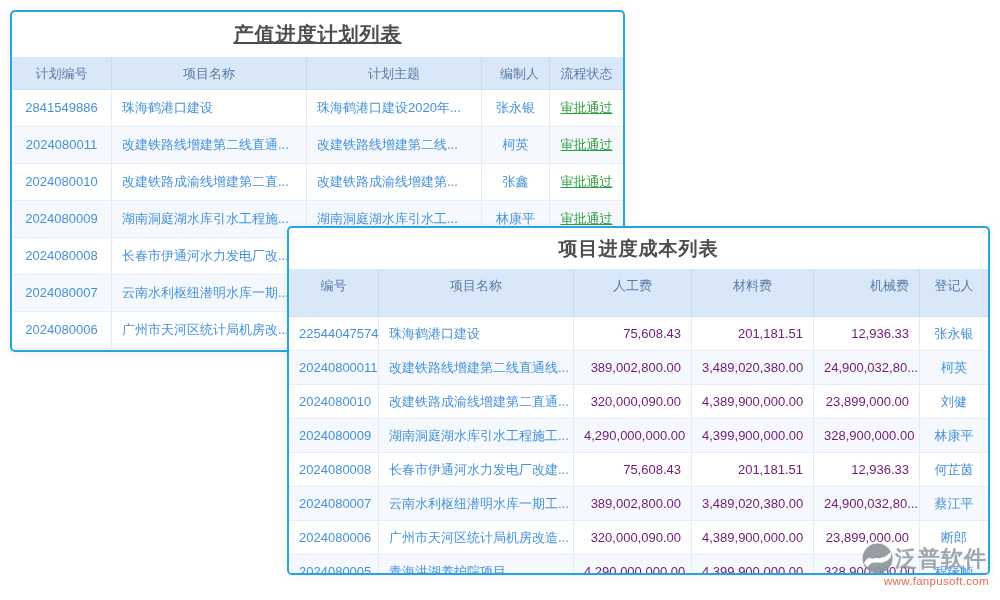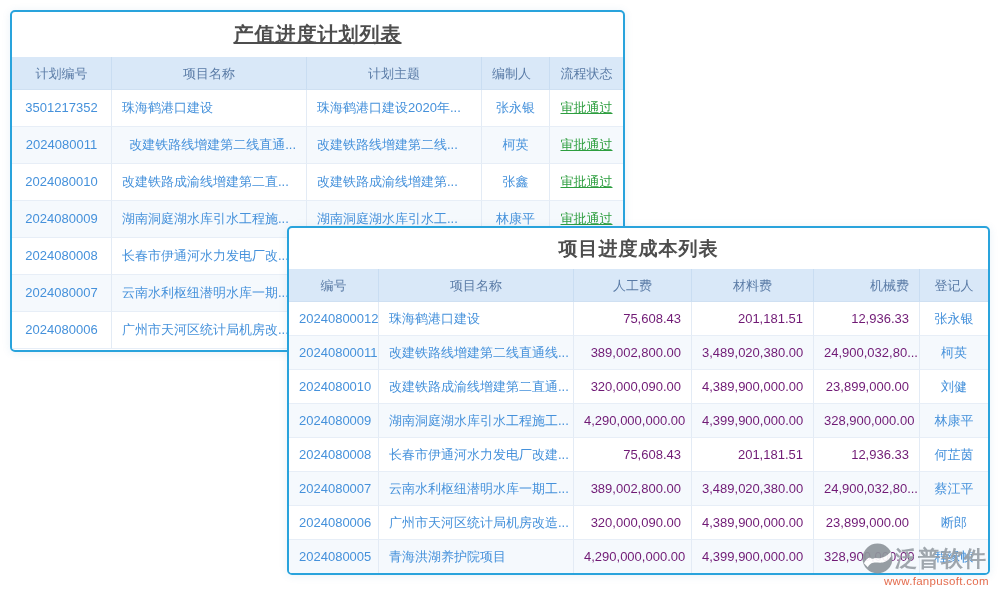--- a/index.html
+++ b/index.html
@@ -41,21 +41,21 @@
   .thead .td {
     background: #d9e8f8;
     color: #5a7ba6;
     border-right: 1px solid #c9ddf2;
     border-bottom: 1px solid #cfe0f2;
     font-size: 13px;
   }
   #plan-card .td   { height: 37px; line-height: 36px; }
   #plan-card .thead .td { height: 33px; line-height: 33px; }
   #cost-card .td   { height: 34px; line-height: 33px; }
-  #cost-card .thead .td { height: 33px; line-height: 33px; }
+  #cost-card .thead .td { height: 48px; line-height: 33px; }
   .tbl .tr:not(.thead):nth-child(odd) .td { background: #f5f9fd; }
 
   .type-link   { color: #4591db; cursor: pointer; }
   .type-money  { color: #701a75; }
   .type-status { color: #2d9e3f; text-decoration: underline; cursor: pointer; }
 
   #watermark {
     position: absolute;
     left: 862px; top: 543px;
     width: 134px; height: 50px;
@@ -76,33 +76,33 @@
 </head>
 <body>
 
 <div class="card" id="plan-card">
   <div class="card-title">产值进度计划列表</div>
   <div class="tbl">
       <div class="tr thead">
         <div class="td" style="width: 100px; text-align: center;">计划编号</div>
         <div class="td" style="width: 195px; text-align: center;">项目名称</div>
         <div class="td" style="width: 175px; text-align: center;">计划主题</div>
-        <div class="td" style="width: 68px; text-align: left;">编制人</div>
+        <div class="td" style="width: 68px; text-align: right;">编制人</div>
         <div class="td" style="width: 73px; text-align: center;">流程状态</div>
       </div>
       <div class="tr">
-        <div class="td type-link" style="width: 100px; text-align: center;">3501217352</div>
+        <div class="td type-link" style="width: 100px; text-align: center;">2841549886</div>
         <div class="td type-link" style="width: 195px; text-align: left;">珠海鹤港口建设</div>
         <div class="td type-link" style="width: 175px; text-align: left;">珠海鹤港口建设2020年...</div>
         <div class="td type-link" style="width: 68px; text-align: center;">张永银</div>
         <div class="td type-status" style="width: 73px; text-align: center;">审批通过</div>
       </div>
       <div class="tr">
         <div class="td type-link" style="width: 100px; text-align: center;">2024080011</div>
-        <div class="td type-link" style="width: 195px; text-align: right;">改建铁路线增建第二线直通...</div>
+        <div class="td type-link" style="width: 195px; text-align: left;">改建铁路线增建第二线直通...</div>
         <div class="td type-link" style="width: 175px; text-align: left;">改建铁路线增建第二线...</div>
         <div class="td type-link" style="width: 68px; text-align: center;">柯英</div>
         <div class="td type-status" style="width: 73px; text-align: center;">审批通过</div>
       </div>
       <div class="tr">
         <div class="td type-link" style="width: 100px; text-align: center;">2024080010</div>
         <div class="td type-link" style="width: 195px; text-align: left;">改建铁路成渝线增建第二直...</div>
         <div class="td type-link" style="width: 175px; text-align: left;">改建铁路成渝线增建第...</div>
         <div class="td type-link" style="width: 68px; text-align: center;">张鑫</div>
         <div class="td type-status" style="width: 73px; text-align: center;">审批通过</div>
@@ -143,21 +143,21 @@
   <div class="tbl">
       <div class="tr thead">
         <div class="td" style="width: 90px; text-align: center;">编号</div>
         <div class="td" style="width: 195px; text-align: center;">项目名称</div>
         <div class="td" style="width: 118px; text-align: center;">人工费</div>
         <div class="td" style="width: 122px; text-align: center;">材料费</div>
         <div class="td" style="width: 106px; text-align: right;">机械费</div>
         <div class="td" style="width: 68px; text-align: center;">登记人</div>
       </div>
       <div class="tr">
-        <div class="td type-link" style="width: 90px; text-align: center;">20240800012</div>
+        <div class="td type-link" style="width: 90px; text-align: center;">22544047574</div>
         <div class="td type-link" style="width: 195px; text-align: left;">珠海鹤港口建设</div>
         <div class="td type-money" style="width: 118px; text-align: right;">75,608.43</div>
         <div class="td type-money" style="width: 122px; text-align: right;">201,181.51</div>
         <div class="td type-money" style="width: 106px; text-align: right;">12,936.33</div>
         <div class="td type-link" style="width: 68px; text-align: center;">张永银</div>
       </div>
       <div class="tr">
         <div class="td type-link" style="width: 90px; text-align: center;">20240800011</div>
         <div class="td type-link" style="width: 195px; text-align: left;">改建铁路线增建第二线直通线...</div>
         <div class="td type-money" style="width: 118px; text-align: right;">389,002,800.00</div>

